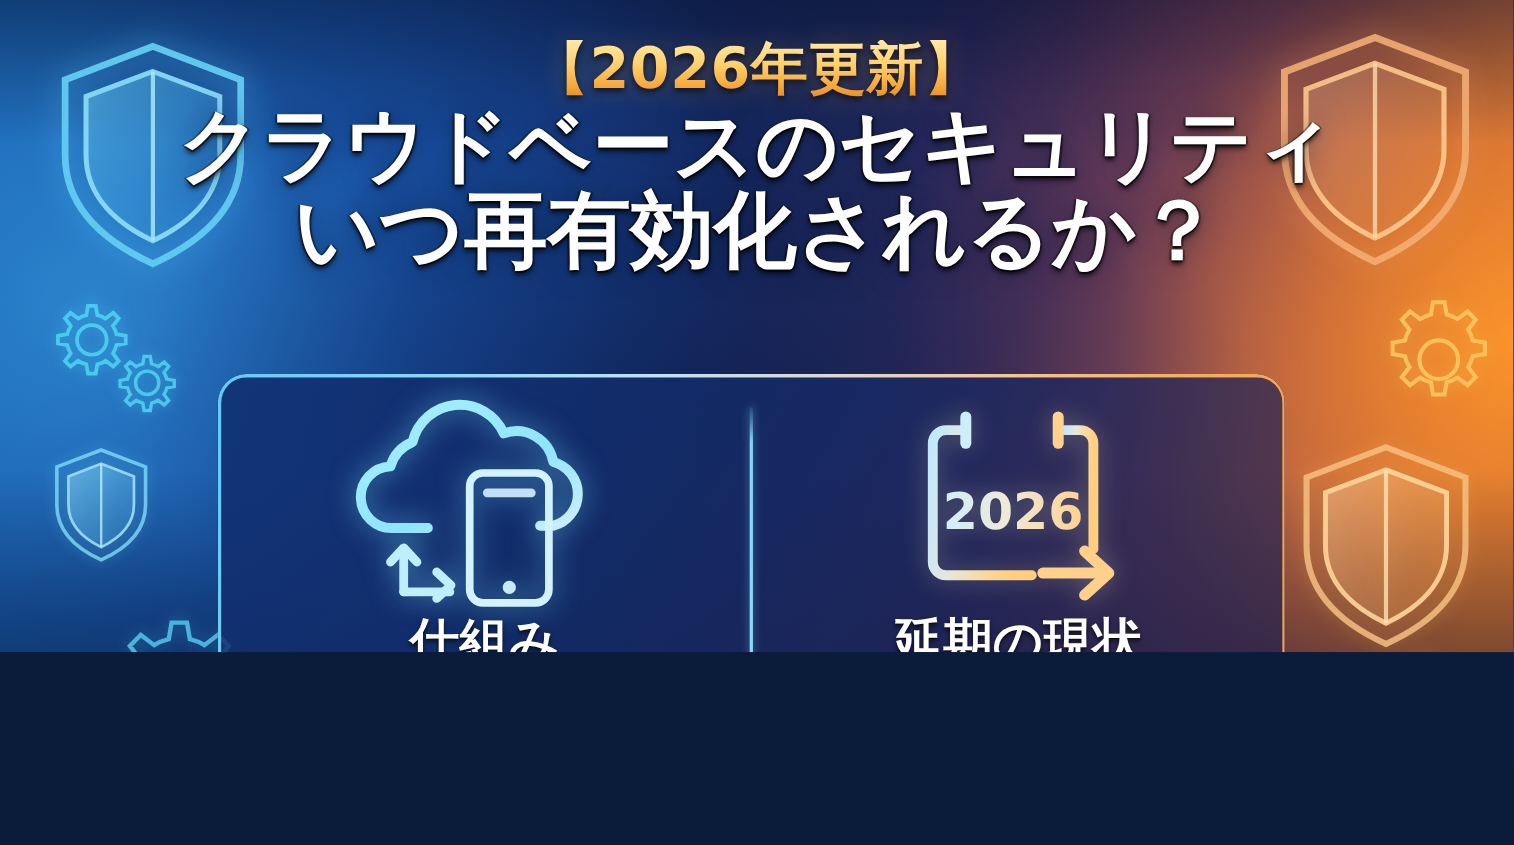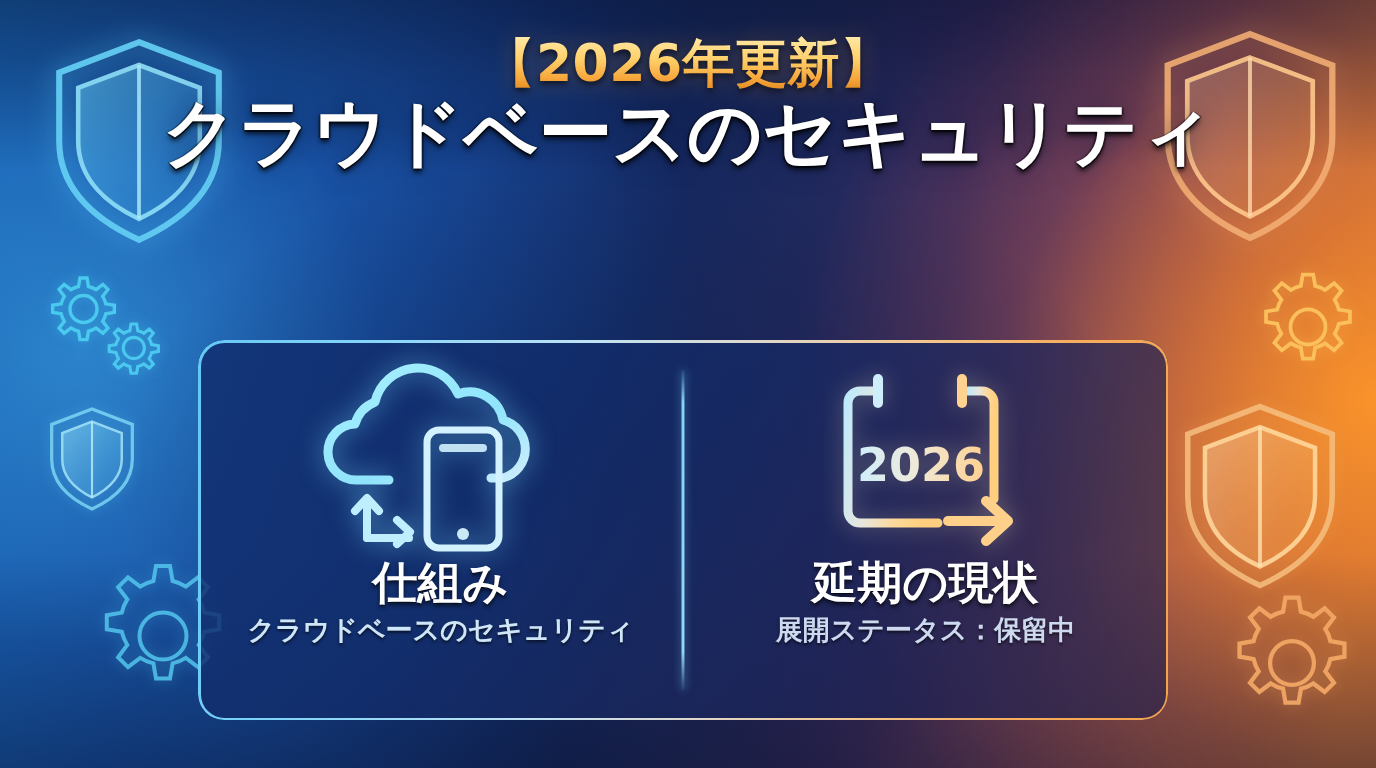--- a/index.html
+++ b/index.html
@@ -4,21 +4,21 @@
 <title>Smart App Control Thumbnail</title>
 <style>
   html, body {
     margin: 0;
     padding: 0;
     background: #0b1b3a;
   }
   #stage {
     position: relative;
     width: 1376px;
-    height: 768px;
+    height: 593px;
     overflow: hidden;
     font-family: "DejaVu Sans", "Liberation Sans", sans-serif;
     background: #12306b;
     user-select: none;
   }
 
   
   .bg-base {
     position: absolute; inset: 0;
     background:
@@ -256,20 +256,21 @@
       <g stroke="#f4a967" stroke-width="4.6" fill="none" opacity="0.92">
         <path d="M68 6 l14 0 2.6 15 a42 42 0 0 1 13.2 5.5 l12.2 -9.2 9.9 9.9 -9.2 12.2 a42 42 0 0 1 5.5 13.2 l15 2.6 0 14 -15 2.6 a42 42 0 0 1 -5.5 13.2 l9.2 12.2 -9.9 9.9 -12.2 -9.2 a42 42 0 0 1 -13.2 5.5 l-2.6 15 -14 0 -2.6 -15 a42 42 0 0 1 -13.2 -5.5 l-12.2 9.2 -9.9 -9.9 9.2 -12.2 a42 42 0 0 1 -5.5 -13.2 l-15 -2.6 0 -14 15 -2.6 a42 42 0 0 1 5.5 -13.2 l-9.2 -12.2 9.9 -9.9 12.2 9.2 a42 42 0 0 1 13.2 -5.5 Z"></path>
         <circle cx="75" cy="76" r="23.5"></circle>
       </g>
     </svg>
   </div>
 
   <div class="title-wrap">
     <div class="badge">【2026年更新】</div>
     <div class="title-line l1">クラウドベースのセキュリティ</div>
+    <div class="title-line l2">いつ再有効化されるか？</div>
   </div>
 
   <div class="panel"></div>
   <div class="panel-border"></div>
 
   <div class="panel-inner">
 
     <div class="divider"></div>
 
     <div class="col left">

